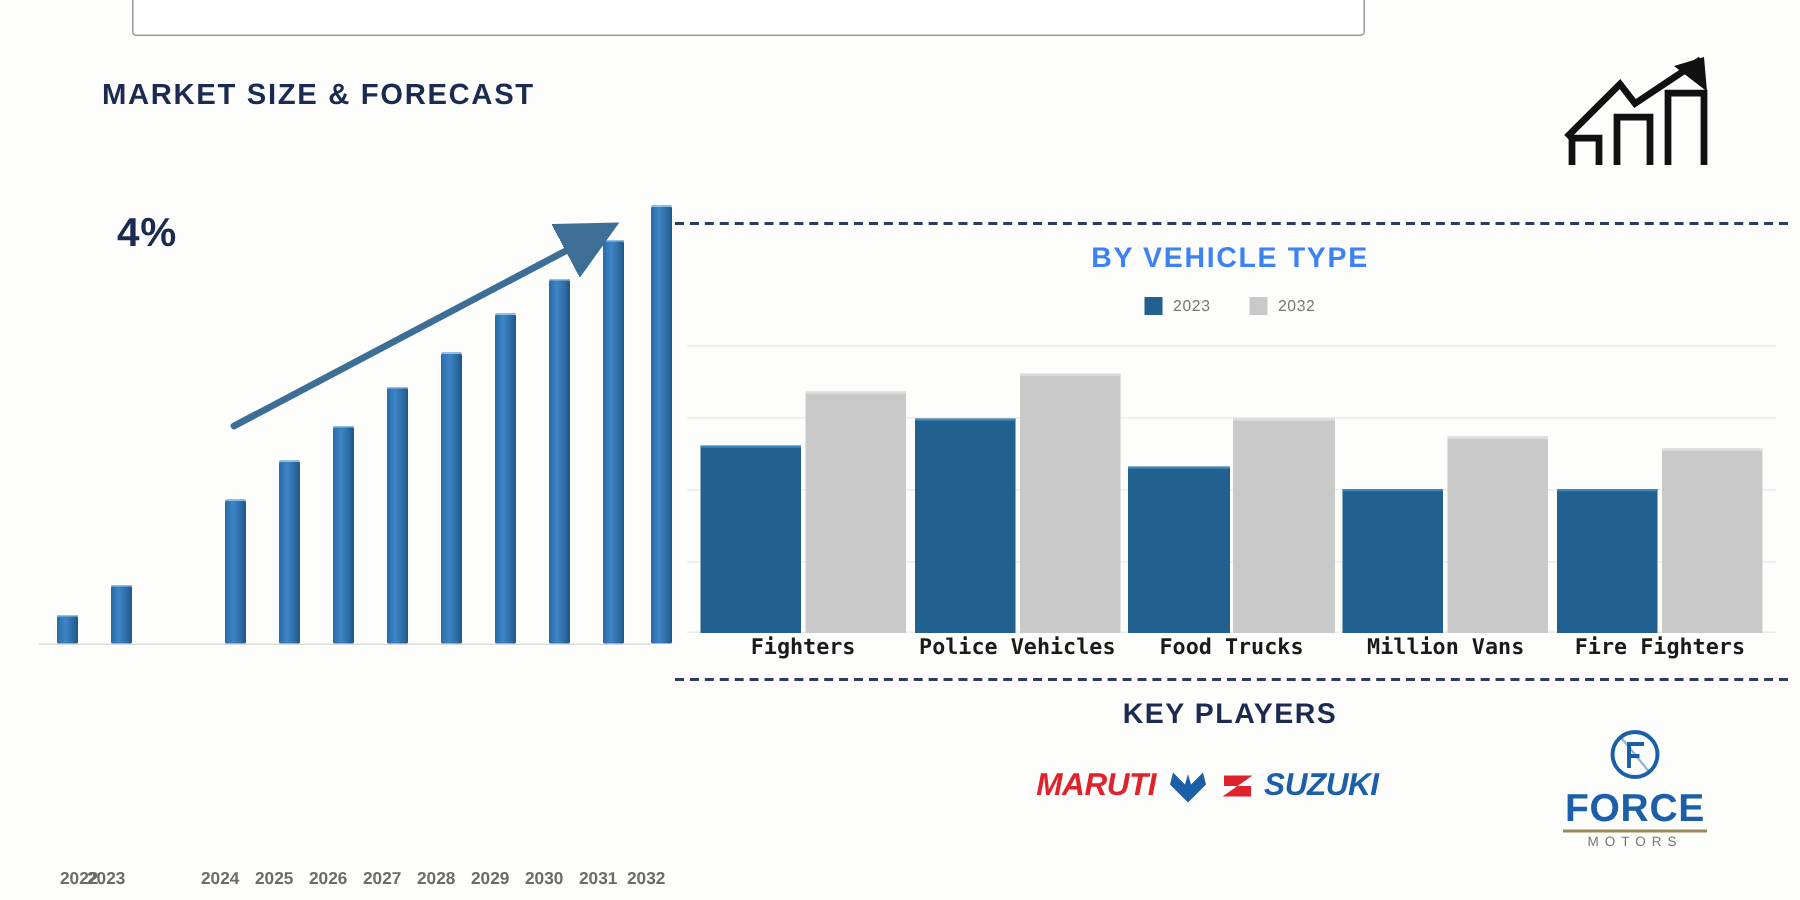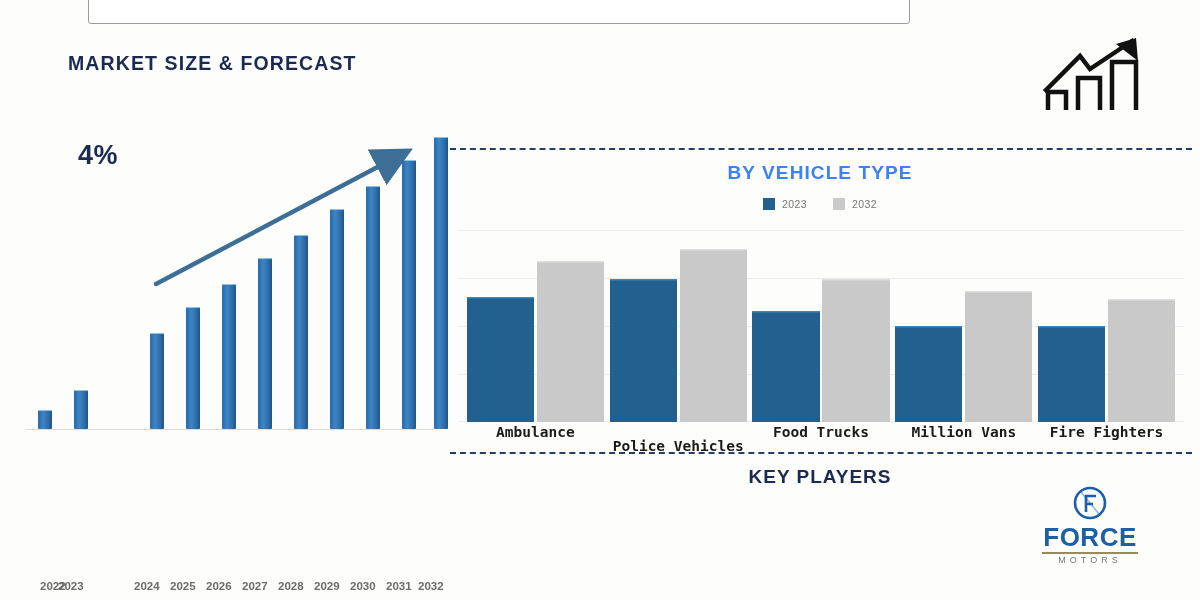--- a/index.html
+++ b/index.html
@@ -234,34 +234,44 @@
             <div class="vbar b32" style="height: 131.34px;"></div>
           </div>
           <div class="group" style="left: 80%; width: 20%;">
             <div class="vbar b23" style="height: 95.52px;"></div>
             <div class="vbar b32" style="height: 123.38px;"></div>
           </div>
         </div>
     </div>
 
     <div class="cat-labels" id="vtype-cats">
-        <div class="cat" style="left: 14px; width: 142.8px;">Ambulance</div>
-        <div class="cat" style="left: 156.8px; width: 142.8px; margin-top: 14px;">Police Vehicles</div>
+        <div class="cat" style="left: 14px; width: 142.8px;">Fighters</div>
+        <div class="cat" style="left: 156.8px; width: 142.8px;">Police Vehicles</div>
         <div class="cat" style="left: 299.6px; width: 142.8px;">Food Trucks</div>
         <div class="cat" style="left: 442.4px; width: 142.8px;">Million Vans</div>
         <div class="cat" style="left: 585.2px; width: 142.8px;">Fire Fighters</div>
       </div>
 
     <div class="dashed dash-bottom"></div>
 
     <div class="key-players-title">KEY PLAYERS</div>
 
     <div class="logos">
 
 
+      <div class="logo ms">
+        <span class="ms-maruti">MARUTI</span>
+        <svg width="30" height="24" viewBox="0 0 30 24">
+          <path d="M15,23 L3,11 L5,3 L13,11 L15,4 L17,11 L25,3 L27,11 z" fill="#1a5fa8"></path>
+        </svg>
+        <svg width="24" height="24" viewBox="0 0 24 24">
+          <path d="M2,19 L12,12 L3,12 L3,5 L22,5 L12,12 L21,12 L21,19 z" fill="#e0232b"></path>
+        </svg>
+        <span class="ms-suzuki">SUZUKI</span>
+      </div>
 
       <div class="logo fm">
         <svg class="fm-f" viewBox="0 0 34 34">
           <circle cx="17" cy="17" r="15" fill="none" stroke="#1a5fa8" stroke-width="2.6"></circle>
           <path d="M13,26 L13,10 L23,10 M13,18 L20,18" fill="none" stroke="#1a5fa8" stroke-width="2.6"></path>
           <path d="M8,6 L26,28" stroke="#1a5fa8" stroke-width="1.6" opacity=".45"></path>
         </svg>
         <div class="fm-name">FORCE</div>
         <div class="fm-rule"></div>
         <div class="fm-sub">MOTORS</div>

